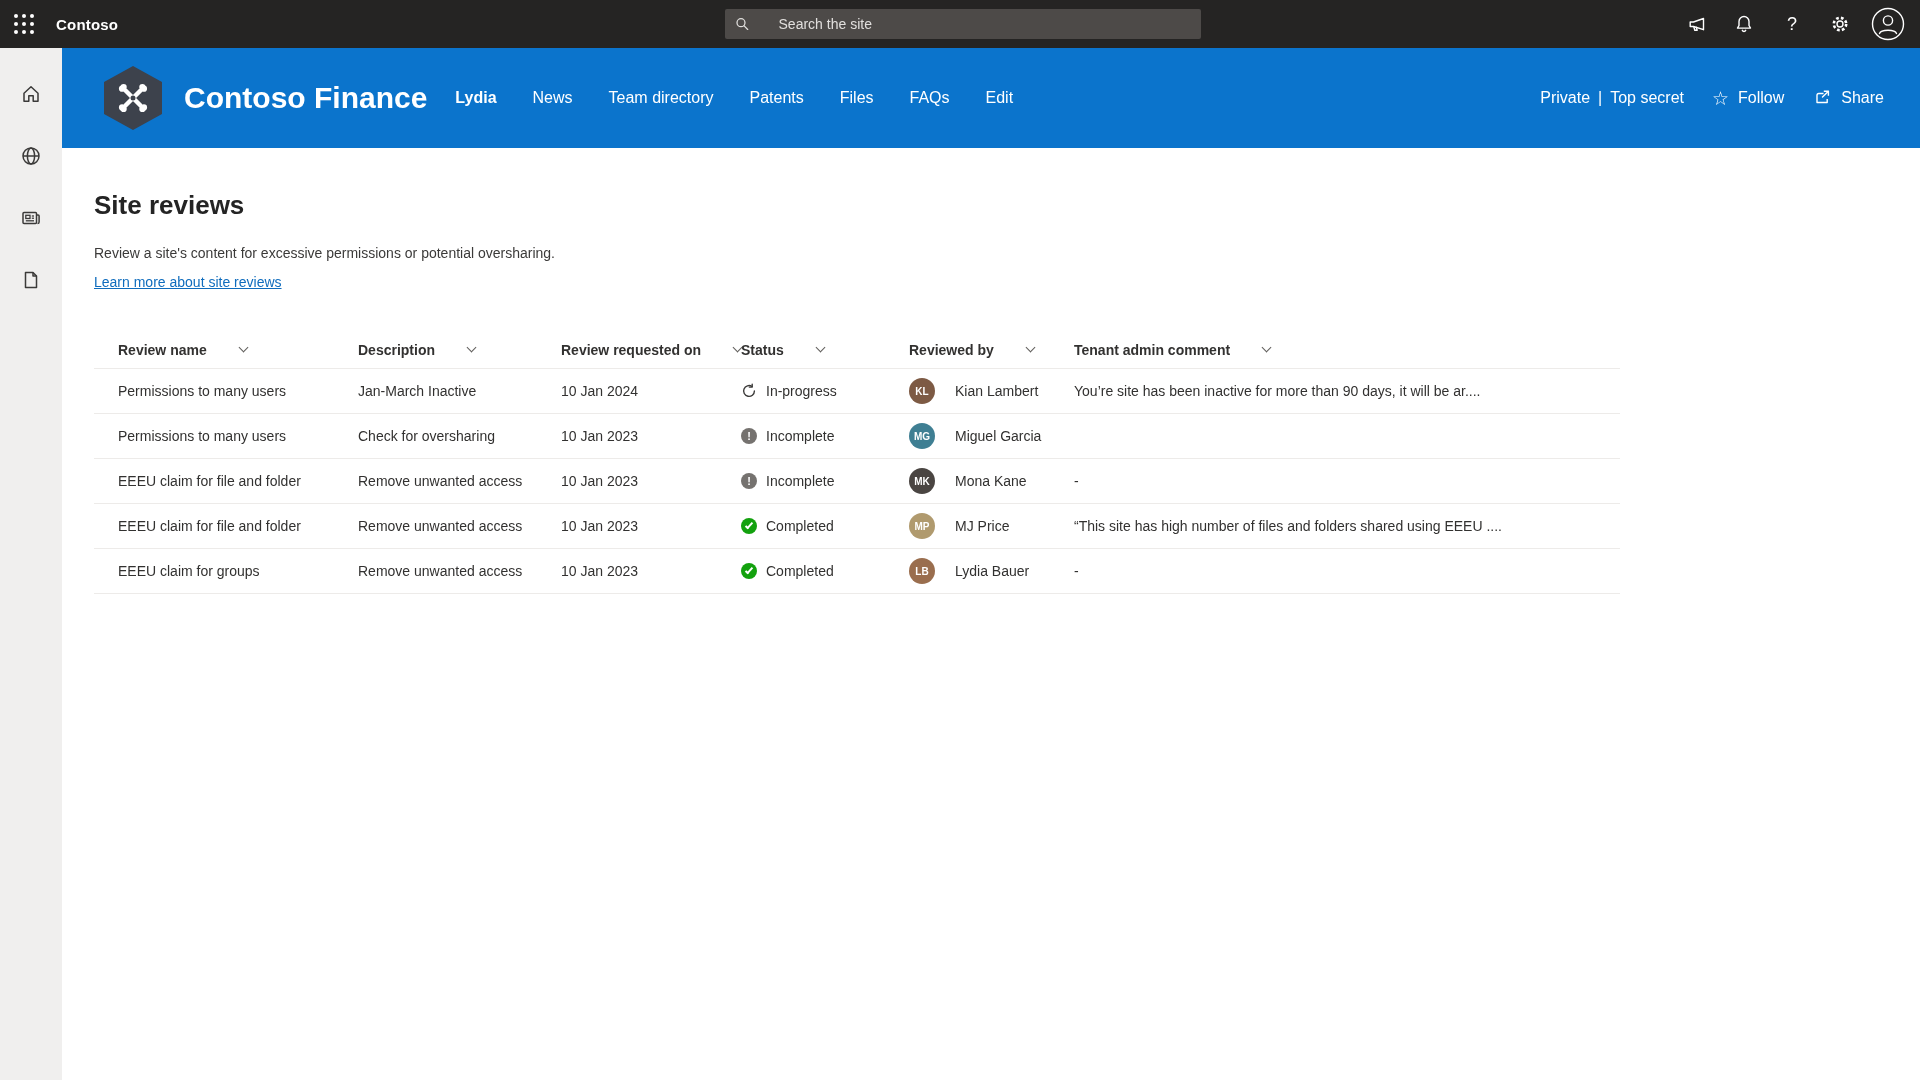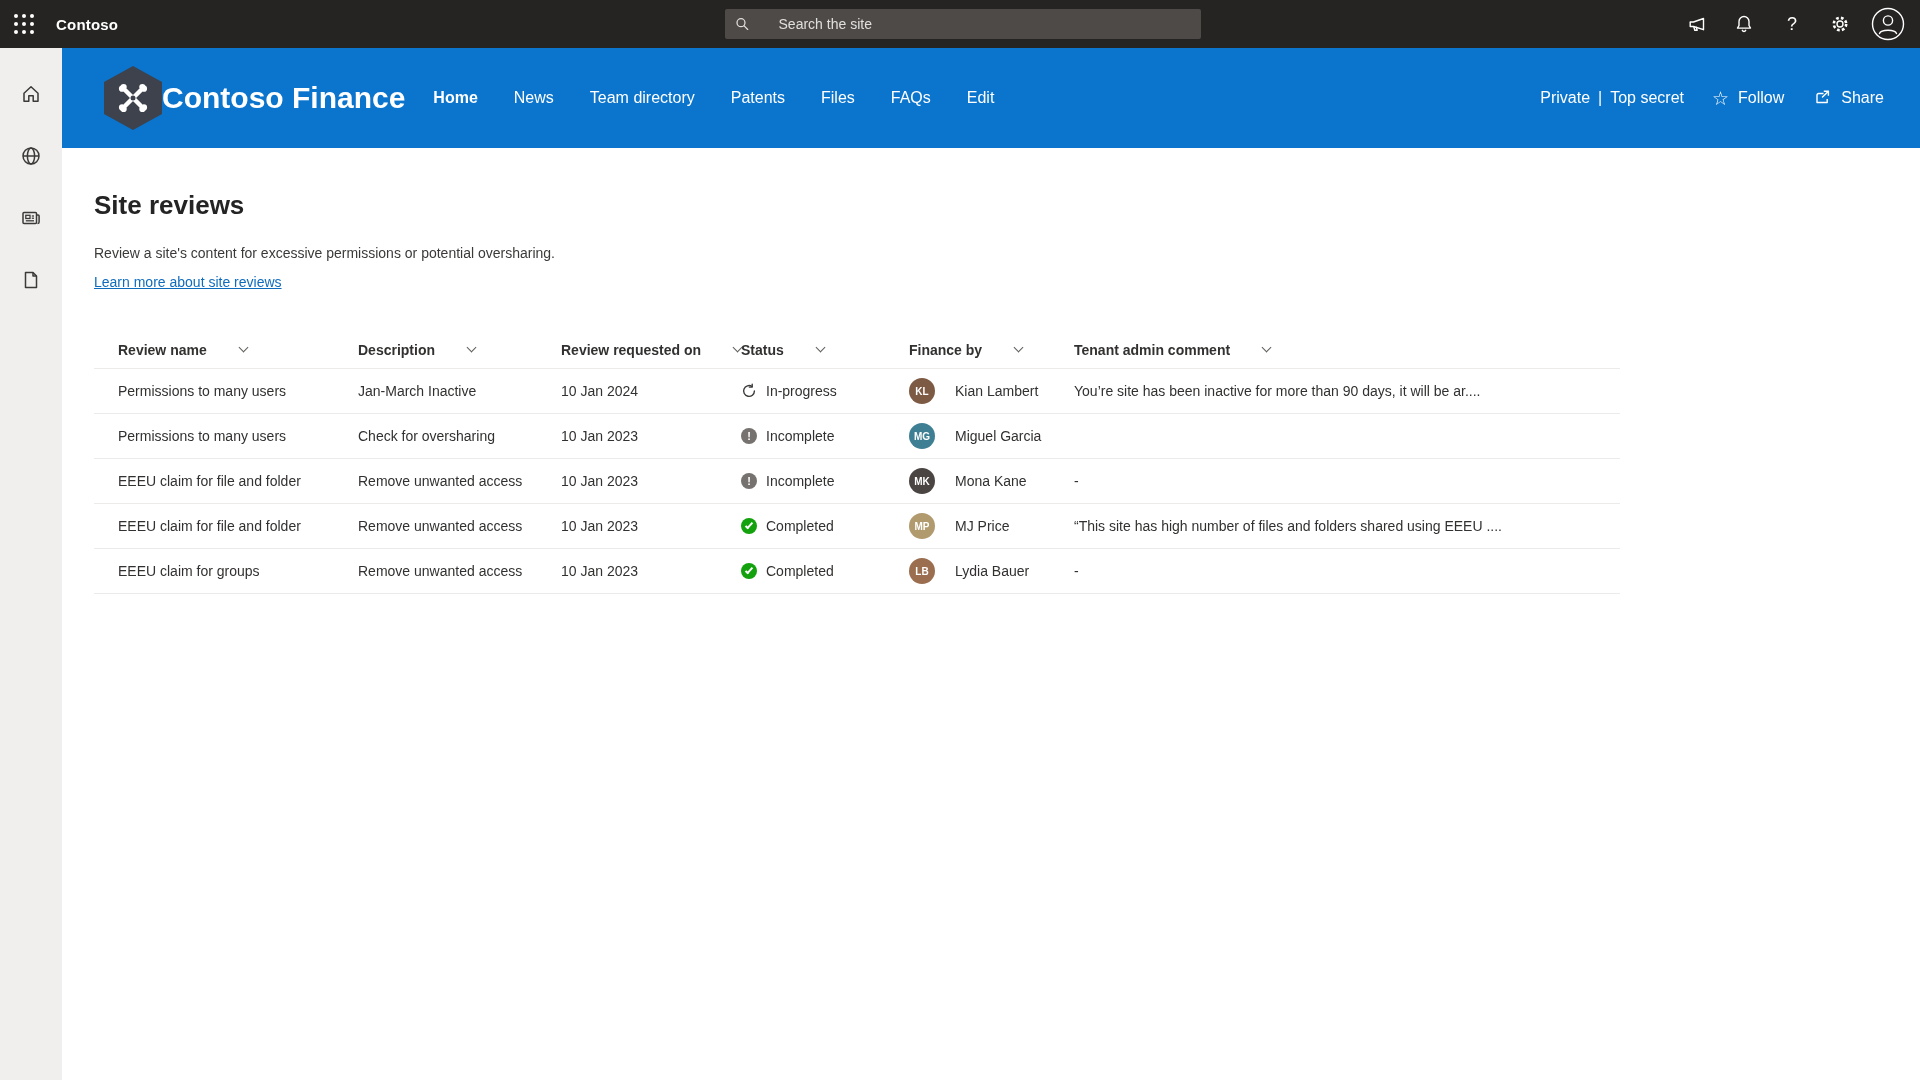--- a/index.html
+++ b/index.html
@@ -31,21 +31,21 @@
     display:flex; flex-direction:column; align-items:center; padding-top:30px; gap:30px; z-index:5; }
   .rail-btn { width:32px; height:32px; display:grid; place-items:center; cursor:pointer; border-radius:3px; }
   .rail-btn svg { display:block; }
 
   
   .site-header { position:absolute; top:48px; left:62px; width:1858px; height:100px;
     background:var(--blue); display:flex; align-items:center; color:#fff; }
   .site-logo { width:58px; height:64px; margin-left:42px; flex:none;
     clip-path:polygon(50% 0, 100% 25%, 100% 75%, 50% 100%, 0 75%, 0 25%);
     background:#3d424c; display:grid; place-items:center; cursor:pointer; }
-  .site-title { font-size:30px; font-weight:700; white-space:nowrap; cursor:pointer; }
+  .site-title { font-size:30px; font-weight:700; margin-left:22px; white-space:nowrap; cursor:pointer; }
   .site-nav { display:flex; align-items:center; gap:36px; margin-left:28px; font-size:16px; }
   .nav-item { cursor:pointer; white-space:nowrap; }
   .nav-item.active { font-weight:700; }
   .header-right { margin-left:auto; display:flex; align-items:center; gap:28px; margin-right:36px; font-size:16px; }
   .privacy-group { display:flex; align-items:flex-end; gap:8px;margin-left:29px; }
   .hdr-btn { display:flex; align-items:center; gap:9px; cursor:pointer; white-space:nowrap; }
   .star-glyph { font-size:19px; line-height:1; }
 
   
   .main { position:absolute; top:148px; left:62px; width:1858px; height:1060px; background:#fff; padding:42px 0 0 32px; }
@@ -182,21 +182,21 @@
           <circle cx="14.5" cy="47" r="5"></circle>
         <circle cx="47" cy="49.5" r="5"></circle>
           <circle cx="49.5" cy="47" r="5"></circle>
       </g>
       <circle cx="32" cy="32" r="4" fill="#3d424c"></circle>
     </svg>
   </div>
   <div class="site-title">Contoso Finance</div>
 
   <nav class="site-nav">
-    <span class="nav-item active">Home</span>
+    <span class="nav-item active">Lydia</span>
     <span class="nav-item">News</span>
     <span class="nav-item">Team directory</span>
     <span class="nav-item">Patents</span>
     <span class="nav-item">Files</span>
     <span class="nav-item">FAQs</span>
     <span class="nav-item">Edit</span>
   </nav>
 
   <div class="header-right">
     <div class="privacy-group">
@@ -236,21 +236,21 @@
       </div>
       <div class="hcell">
         <span>Review requested on</span>
         <span class="chev"></span>
       </div>
       <div class="hcell">
         <span>Status</span>
         <span class="chev"></span>
       </div>
       <div class="hcell">
-        <span>Finance by</span>
+        <span>Reviewed by</span>
         <span class="chev"></span>
       </div>
       <div class="hcell">
         <span>Tenant admin comment</span>
         <span class="chev"></span>
       </div>
     </div>
     <div>
   <div class="trow">
     <div class="cell">Permissions to many users</div>

